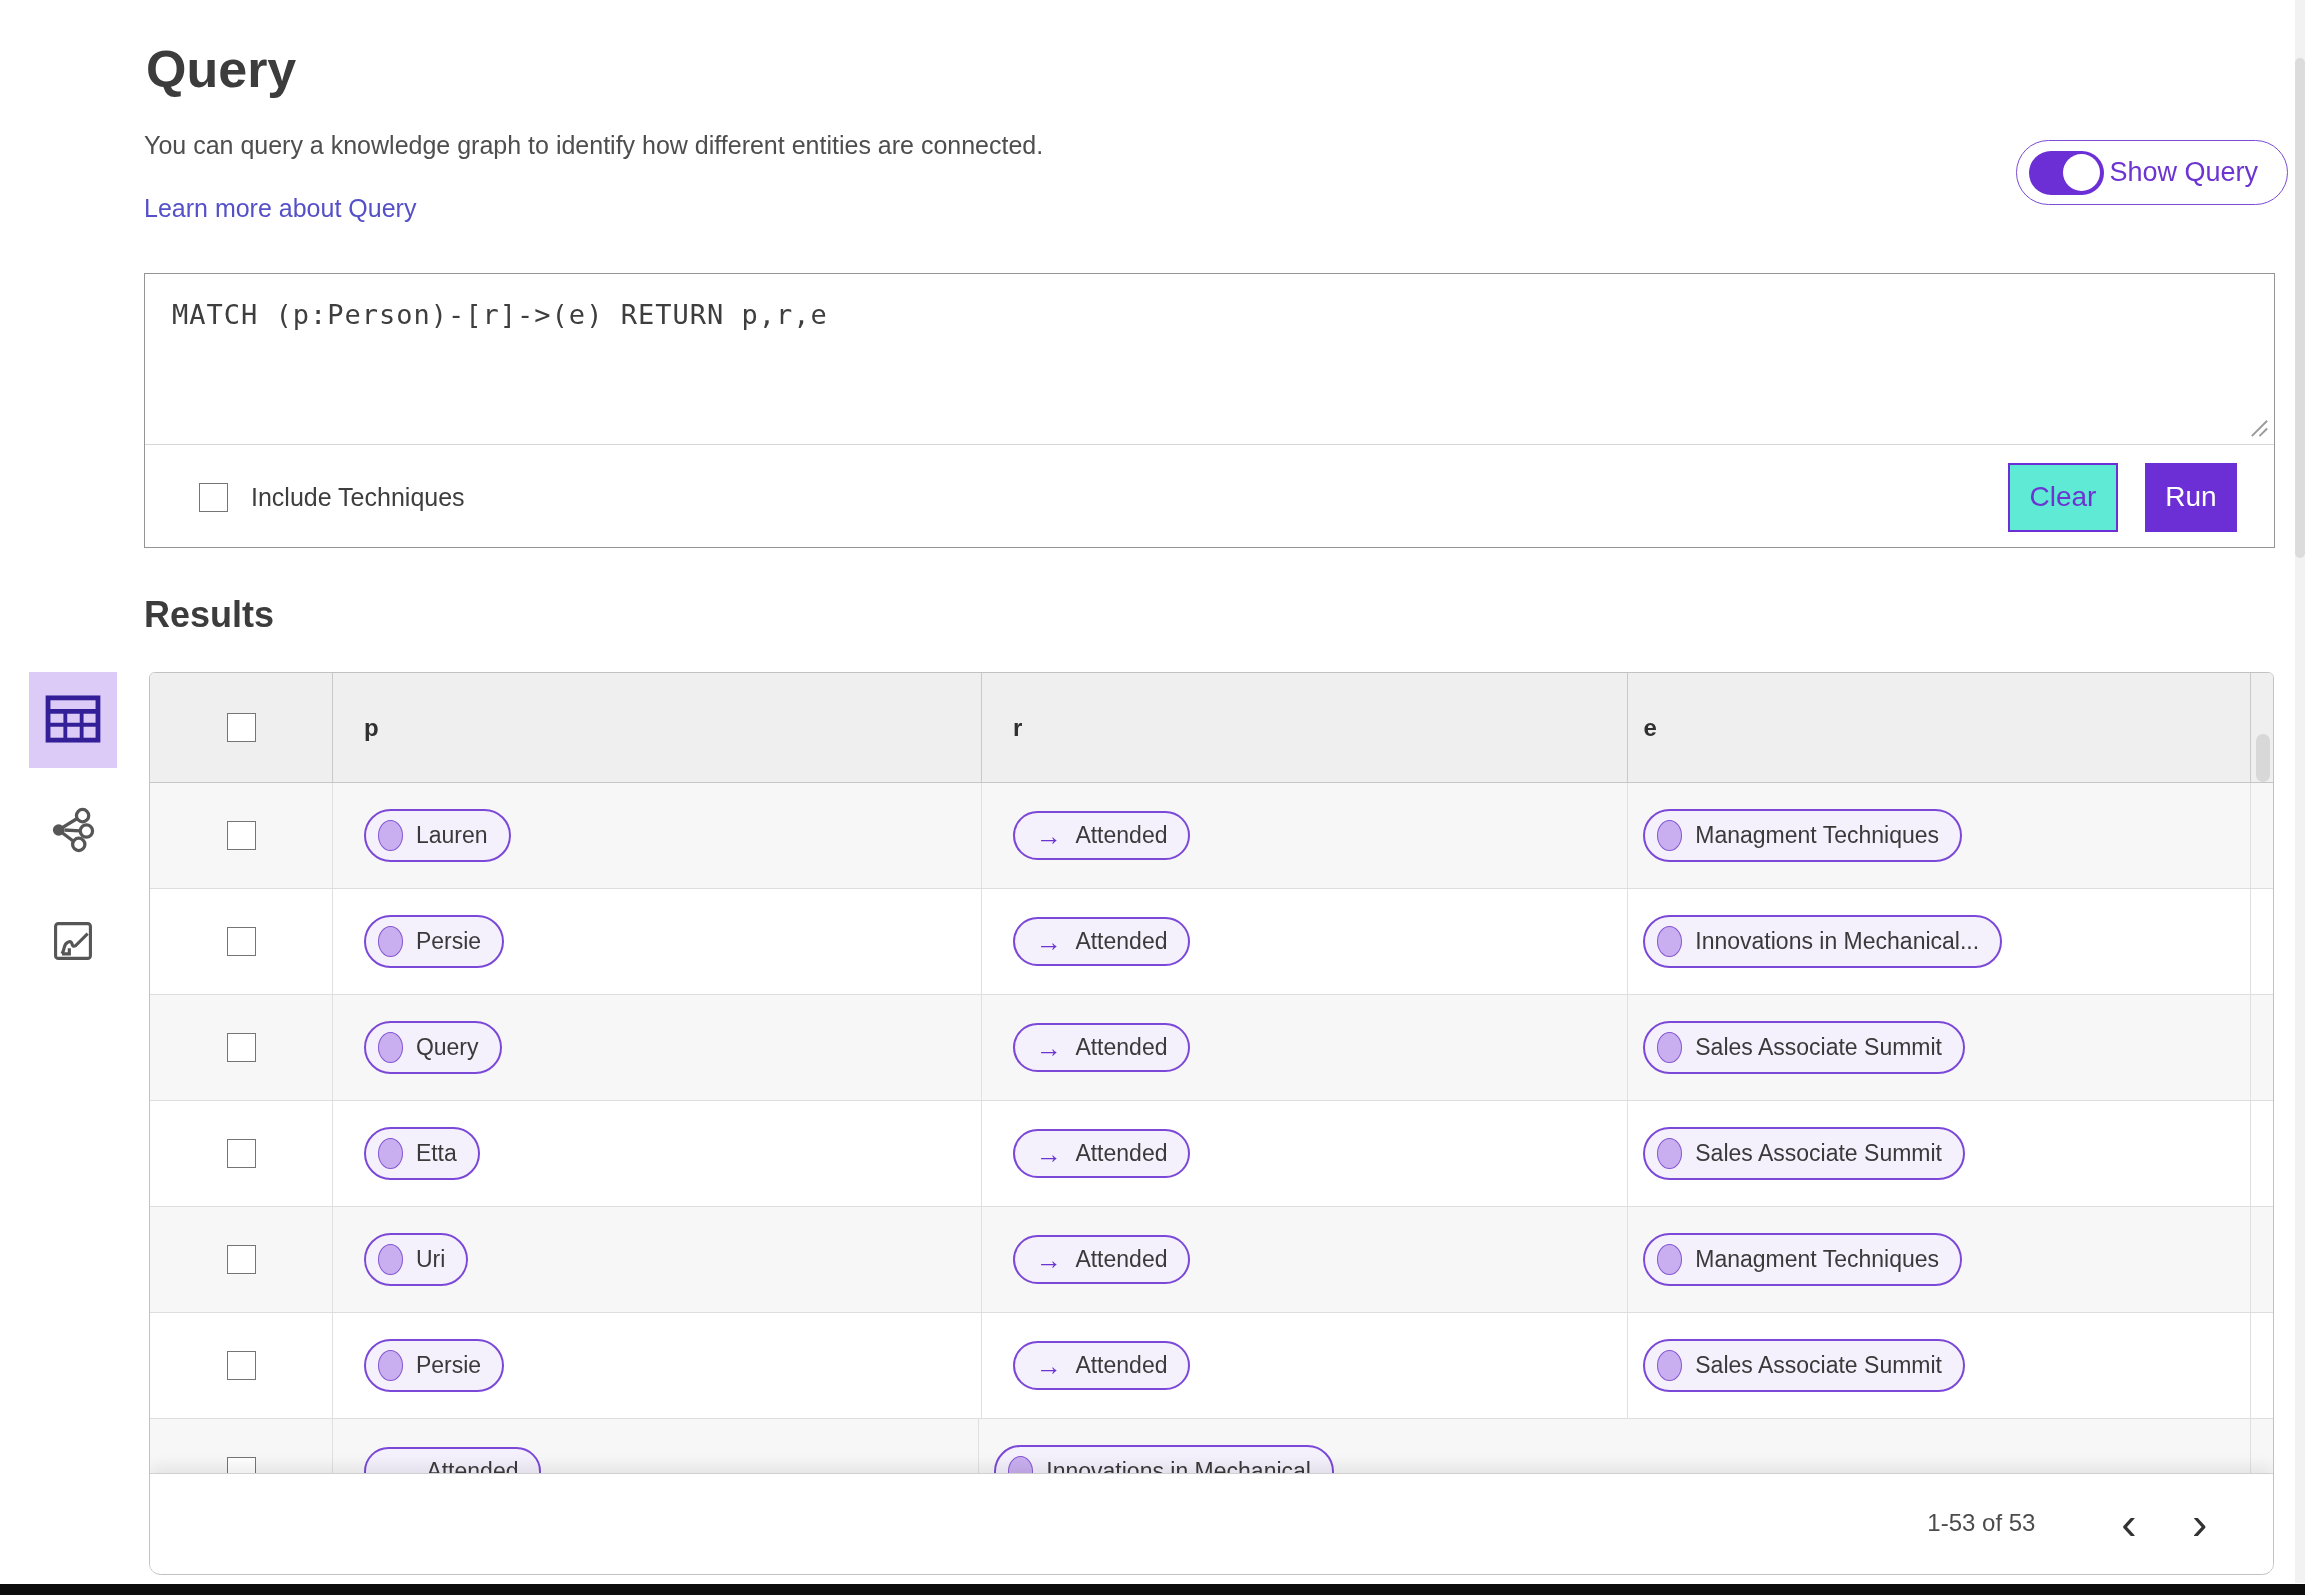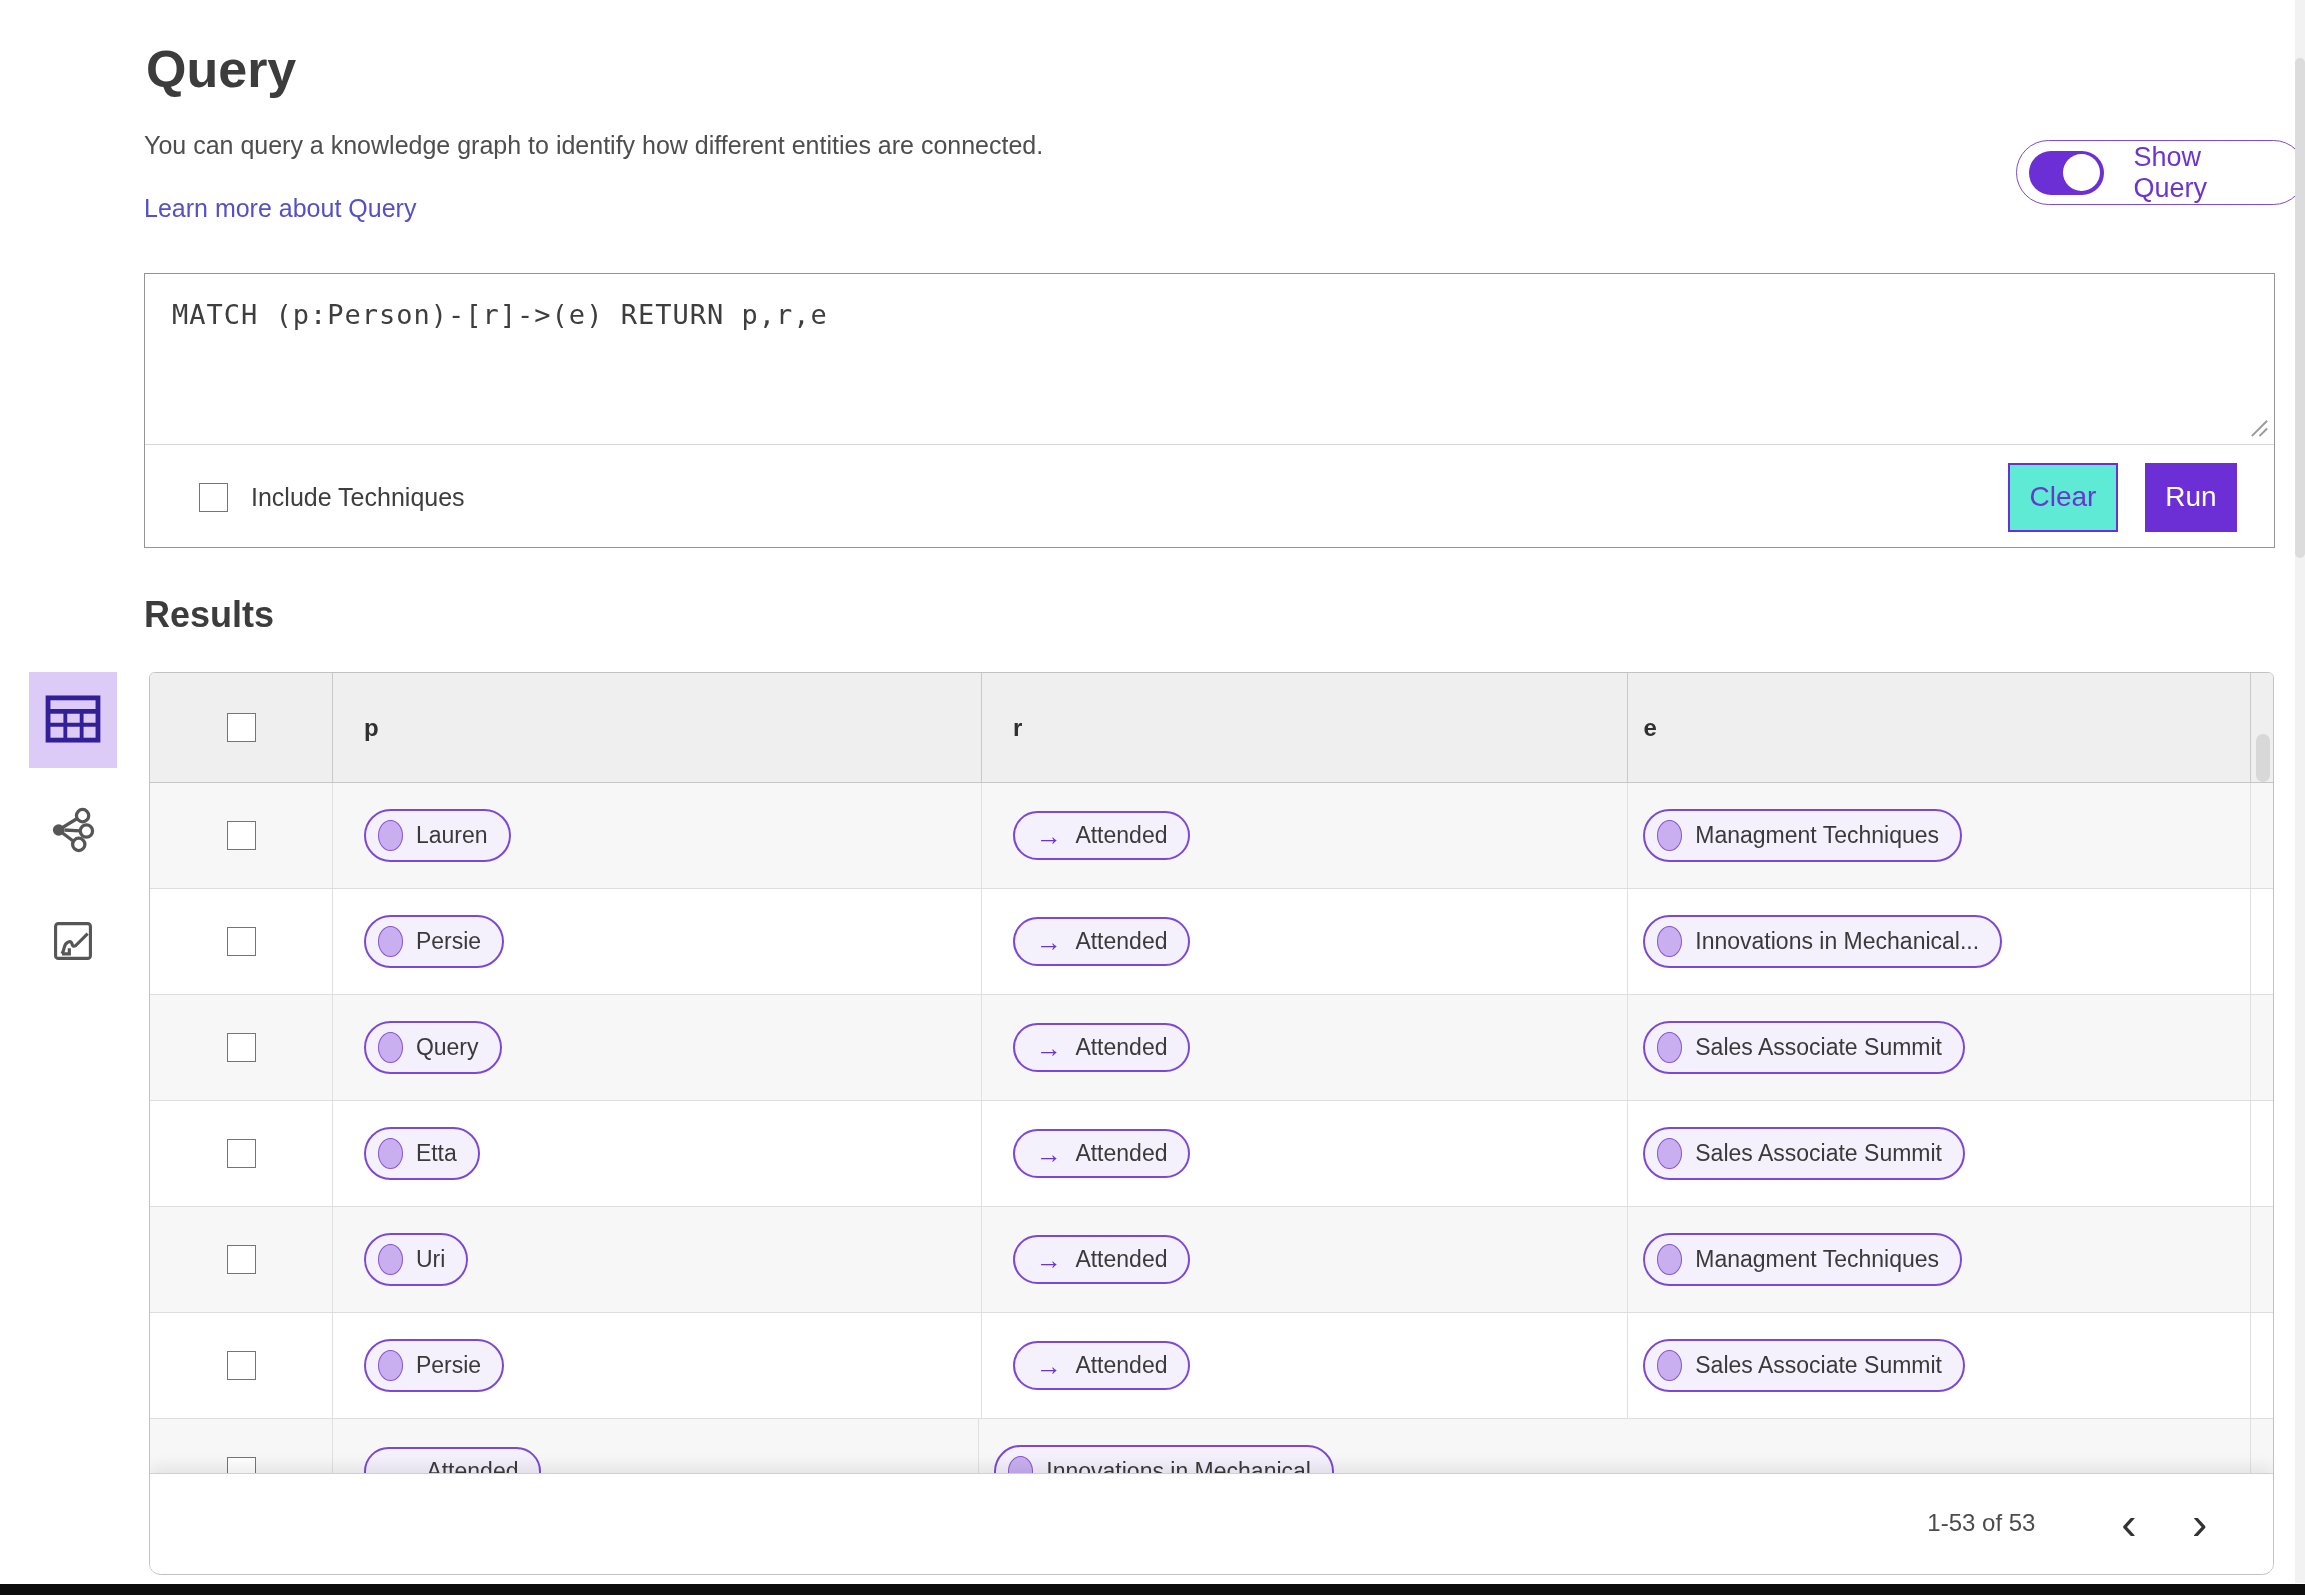--- a/index.html
+++ b/index.html
@@ -23,21 +23,21 @@
     position:absolute; left:144px; top:131px;
     font-size:25px; color:#4e4e4e; margin:0;
   }
   .learn-link {
     position:absolute; left:144px; top:194px;
     font-size:25px; color:#5550c8; text-decoration:none; cursor:pointer;
   }
   .show-query {
     position:absolute; left:2016px; top:140px; height:65px;
     border:1.9px solid #7b4bd4; border-radius:38px;
-    display:flex; align-items:center; gap:30px;
+    display:flex; align-items:center; gap:6px;
     padding:0 29px 0 11.5px; background:#fff; cursor:pointer;justify-content:center;
   }
   .toggle {
     width:75px; height:44px; border-radius:25px; background:#6c2fd6;
     position:relative; flex:0 0 auto;
   }
   .toggle .knob {
     position:absolute; top:3.8px; right:3.8px; width:37px; height:37px;
     background:#ffffff; border-radius:50%;
   }

